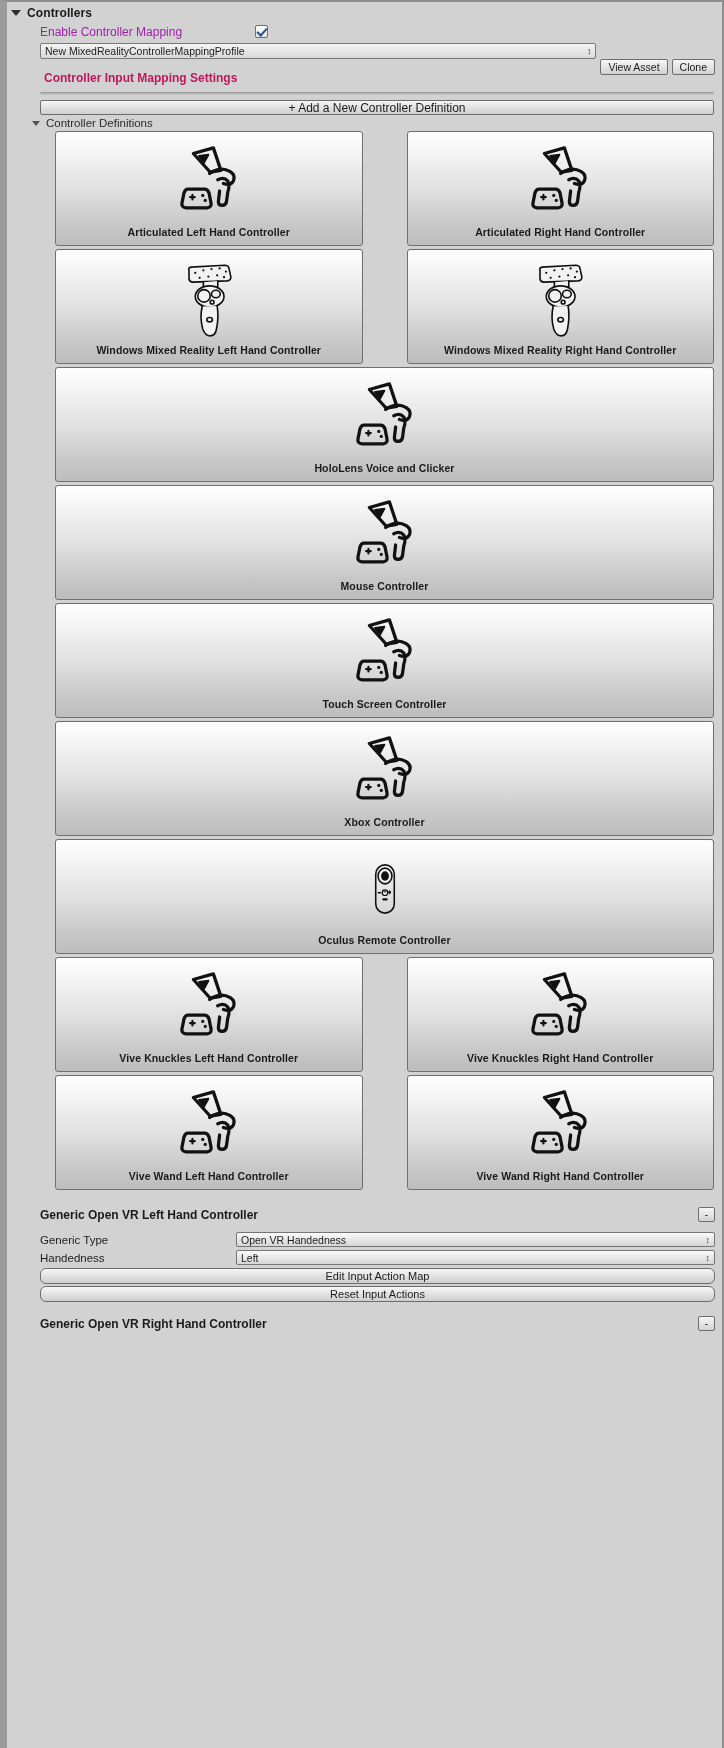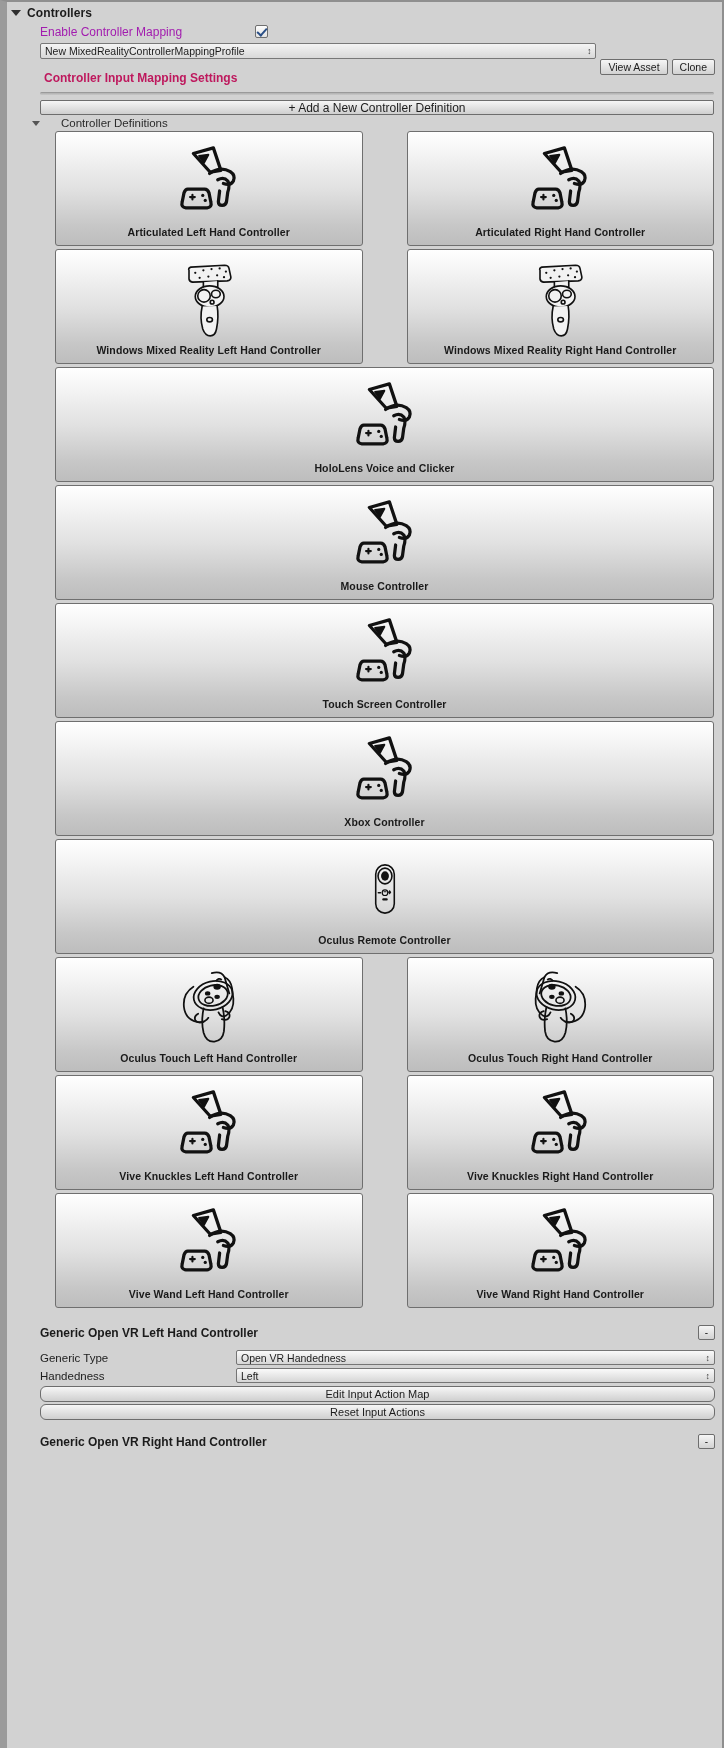--- a/index.html
+++ b/index.html
@@ -34,21 +34,21 @@
     border-top: 6px solid #2f2f2f;
     margin-right: 1px;
   }
   .foldout-title {
     font-size: 12px;
     font-weight: bold;
     color: #1b1b1b;
     letter-spacing: .1px;
   }
   .sub-foldout {
-    display: flex; align-items: center; gap: 20px;
+    display: flex; align-items: center; gap: 5px;
     padding: 2px 0 2px 25px;
   }
   .sub-foldout .tri {
     border-top-color: #555;
     border-left-width: 4px; border-right-width: 4px; border-top-width: 5px;
   }
   .sub-foldout-title { font-size: 11.5px; color: #2b2b2b; }
 
   
   .prop-row {
@@ -328,38 +328,20 @@
             <svg viewBox="0 0 112 124" width="52" height="72">
               <use xlink:href="#sym-oculus-remote"></use>
             </svg>
           </div>
           <div class="card-label">Oculus Remote Controller</div>
         </div>
       </div>
       <div class="grid-row">
         <div class="card">
           <div class="icon-wrap">
-            <svg viewBox="0 0 112 124" width="78" height="84">
-              <use xlink:href="#sym-oculus-touch"></use>
-            </svg>
-          </div>
-          <div class="card-label">Oculus Touch Left Hand Controller</div>
-        </div>
-        <div class="card">
-          <div class="icon-wrap">
-            <svg viewBox="0 0 112 124" width="78" height="84" style="transform: scaleX(-1);">
-              <use xlink:href="#sym-oculus-touch"></use>
-            </svg>
-          </div>
-          <div class="card-label">Oculus Touch Right Hand Controller</div>
-        </div>
-      </div>
-      <div class="grid-row">
-        <div class="card">
-          <div class="icon-wrap">
             <svg viewBox="0 0 112 124" width="70" height="78">
               <use xlink:href="#sym-generic-controller"></use>
             </svg>
           </div>
           <div class="card-label">Vive Knuckles Left Hand Controller</div>
         </div>
         <div class="card">
           <div class="icon-wrap">
             <svg viewBox="0 0 112 124" width="70" height="78">
               <use xlink:href="#sym-generic-controller"></use>

